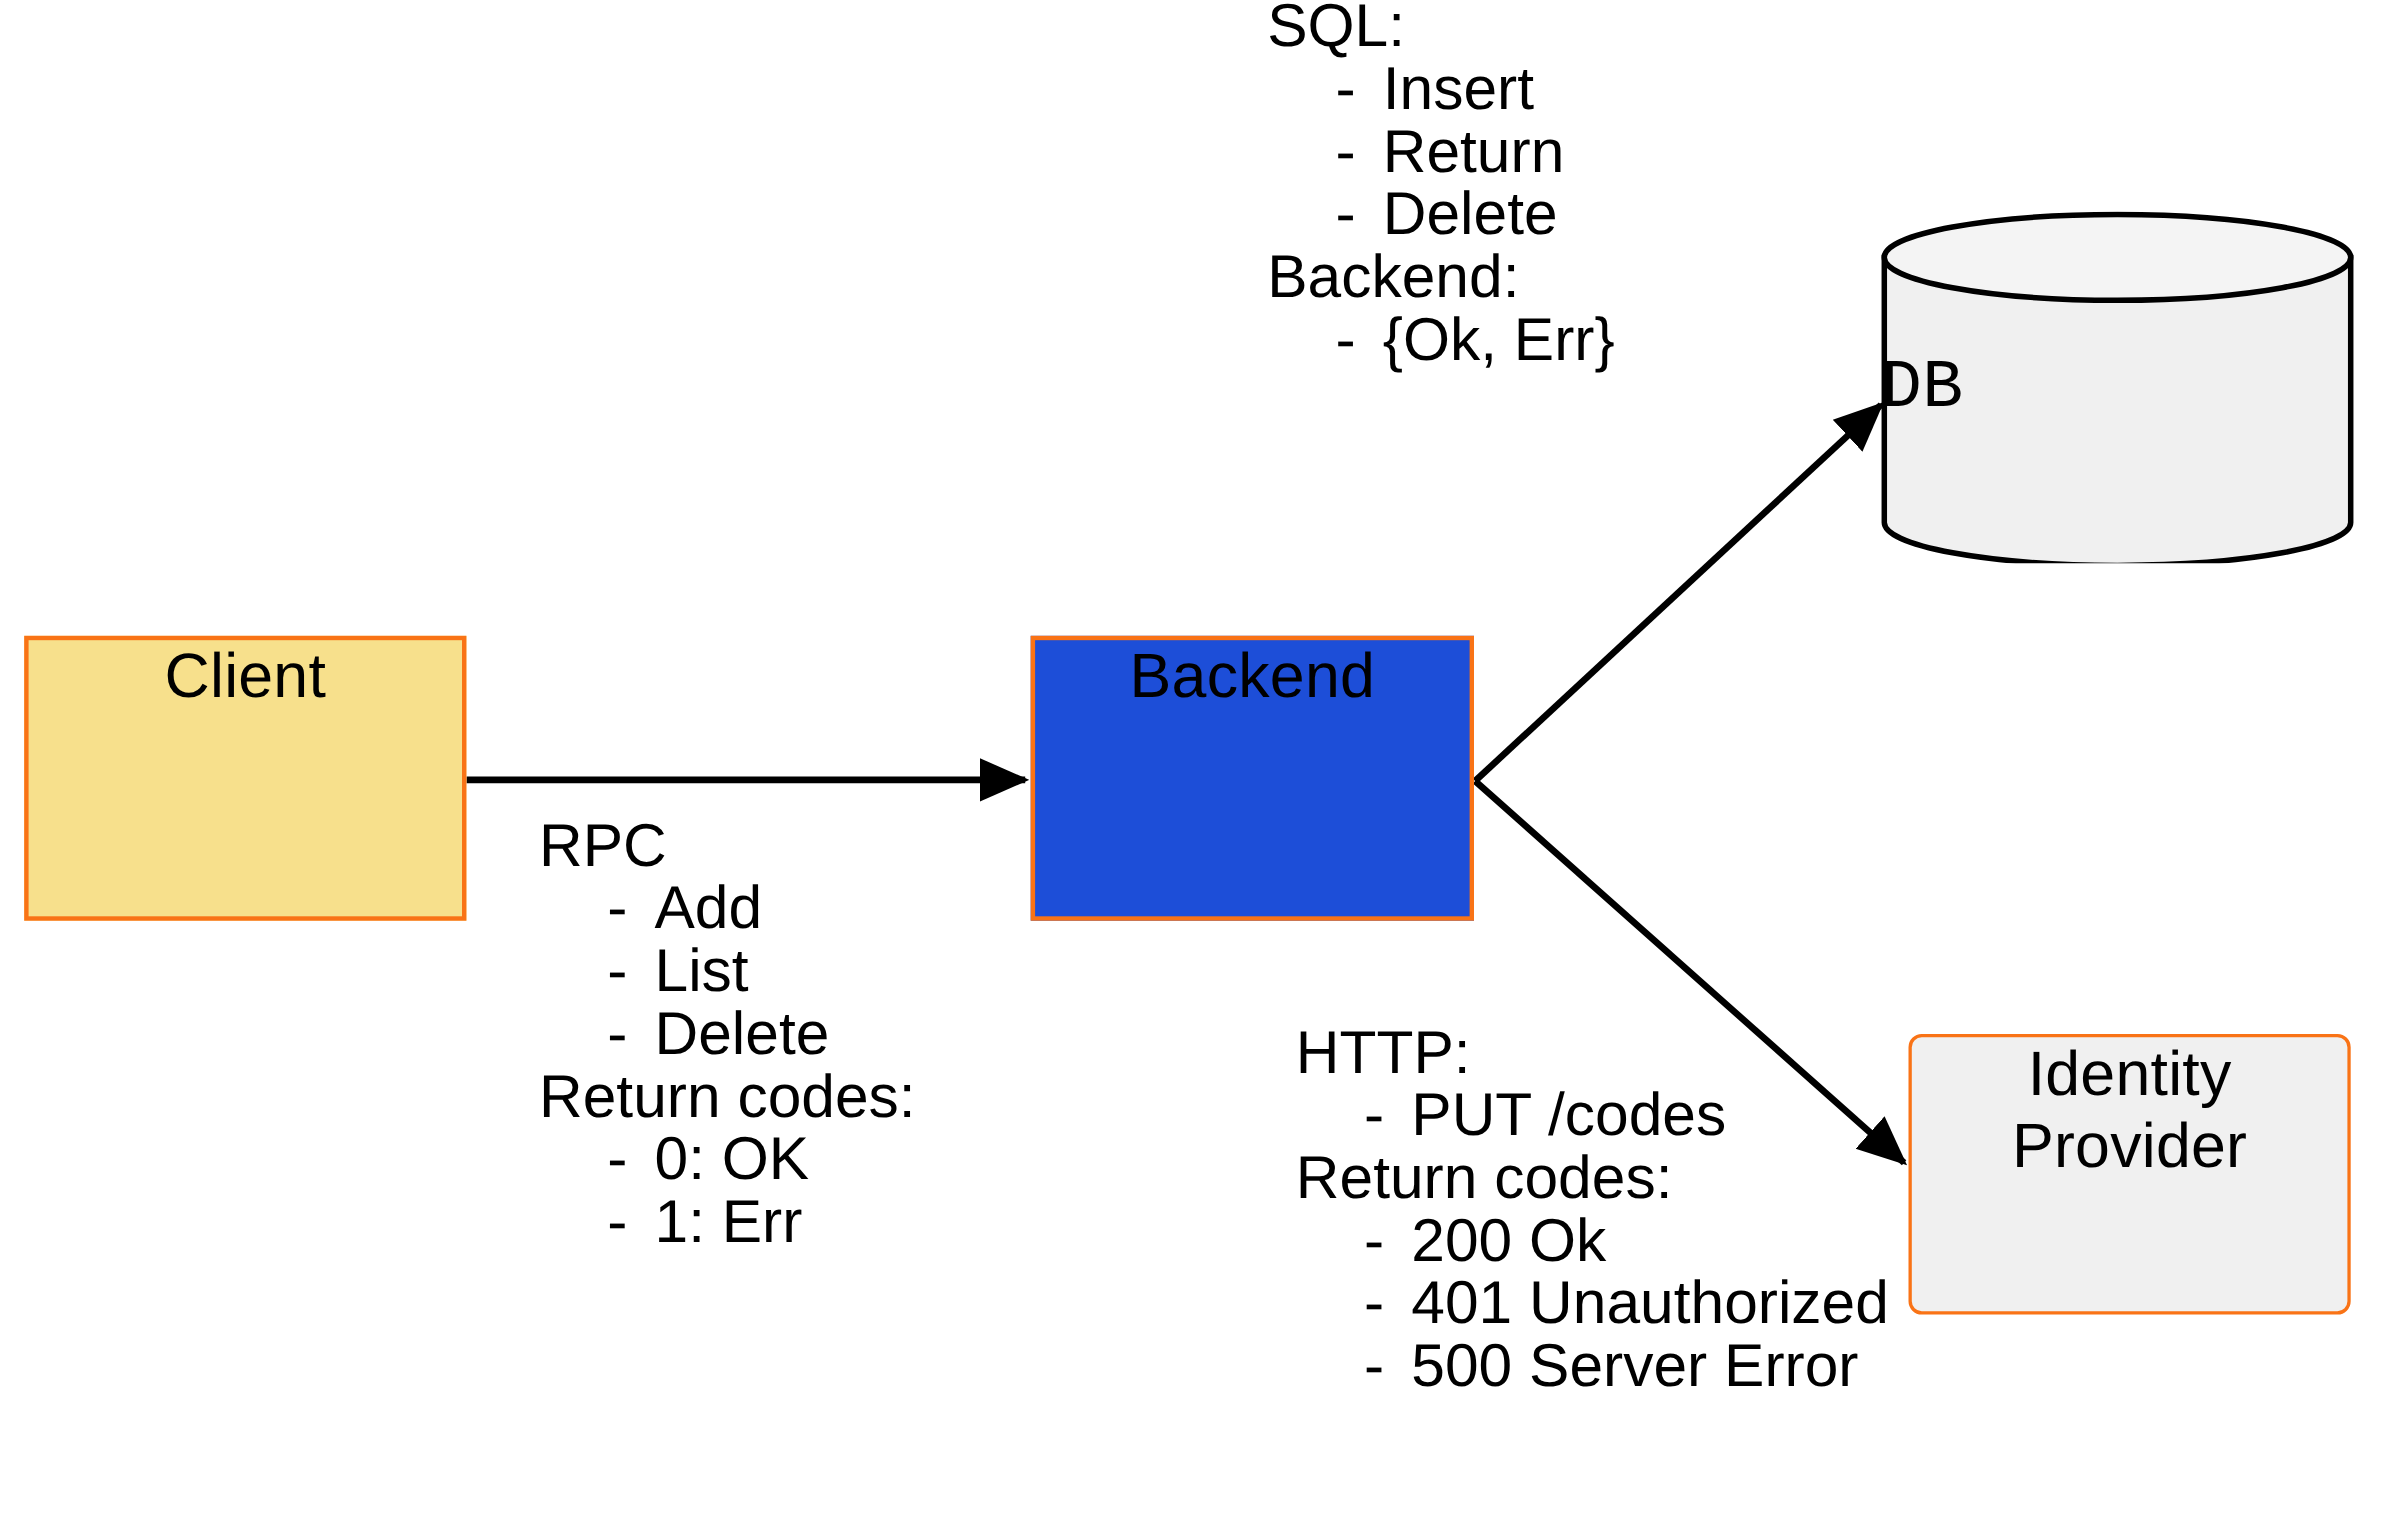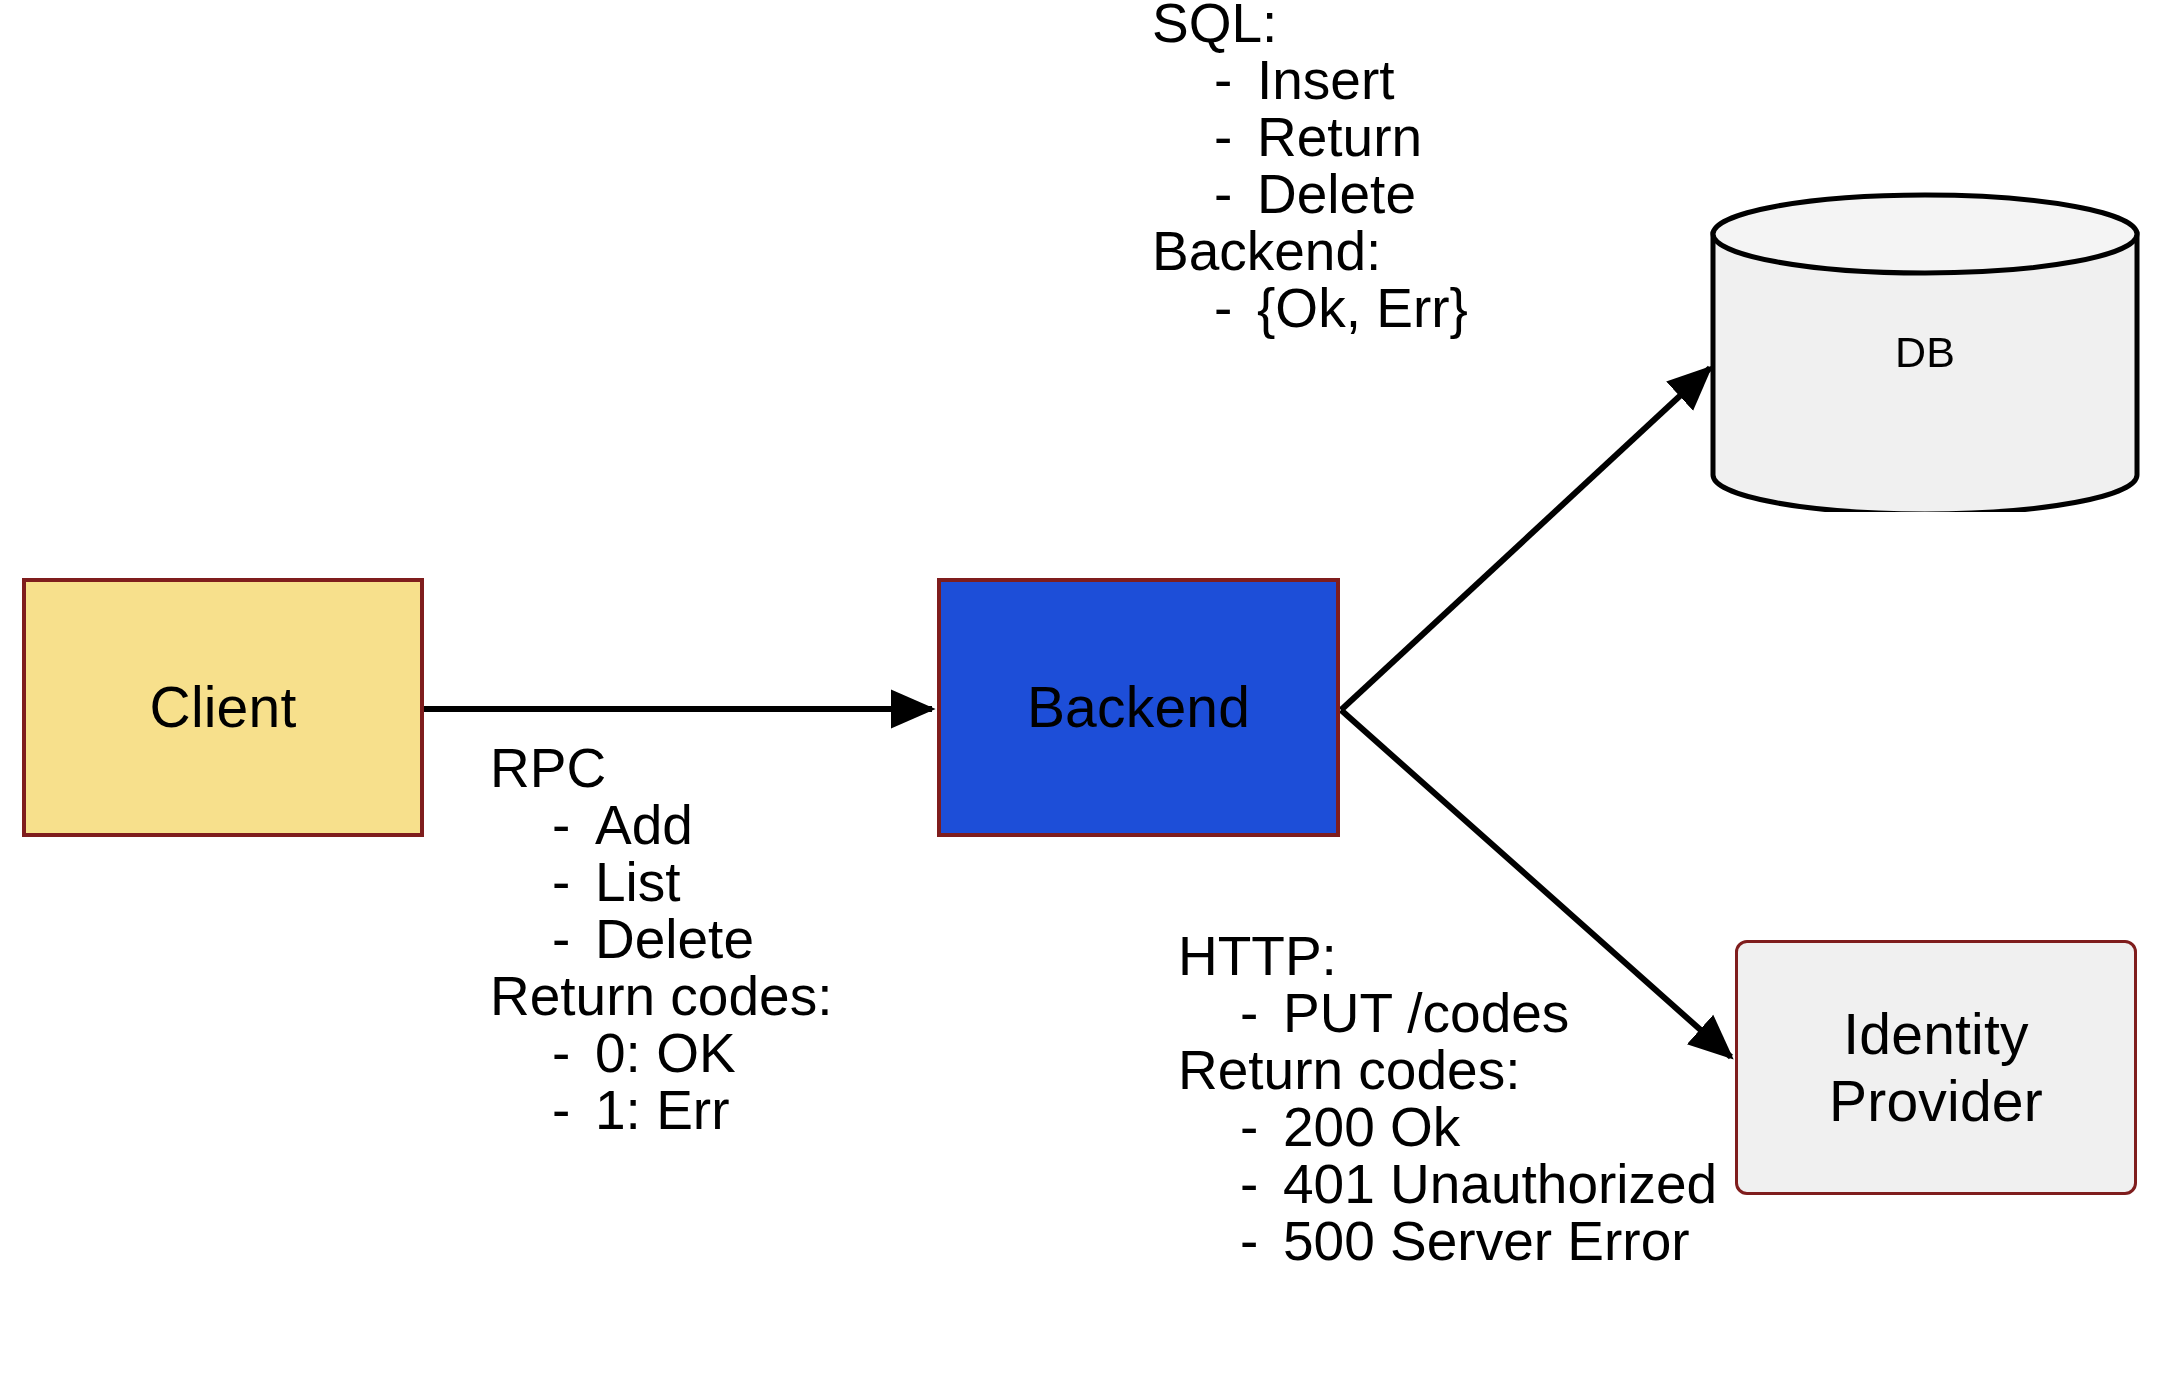--- a/index.html
+++ b/index.html
@@ -24,23 +24,22 @@
     top: 0;
     width: 2178px;
     height: 1398px;
     pointer-events: none;
   }
 
   
   .node {
     position: absolute;
     box-sizing: border-box;
-    border: 4px solid #7f1d1d;
+    border: 4px solid #f97316;
     display: flex;
-    align-items: center;
     justify-content: center;
     text-align: center;
     font-size: 57px;
     line-height: 1.16;
     letter-spacing: 0.2px;
   }
   .node-client {
     left: 22px;  top: 578px;
     width: 402px; height: 259px;
   }
@@ -65,23 +64,23 @@
   }
   .cylinder svg { display: block; }
   .cylinder-label {
     position: absolute;
     left: 0;
     top: 0;
     width: 430px;
     height: 320px;
     display: flex;
     align-items: center;
-    justify-content: center;
-    font-size: 43px;
+    font-size: 62px;
     letter-spacing: 0.2px;
+    font-family: Liberation Mono, monospace;
   }
 
   
   .annot {
     position: absolute;
     font-size: 55px;
     line-height: 57px;
     white-space: nowrap;
   }
   .annot .head {

